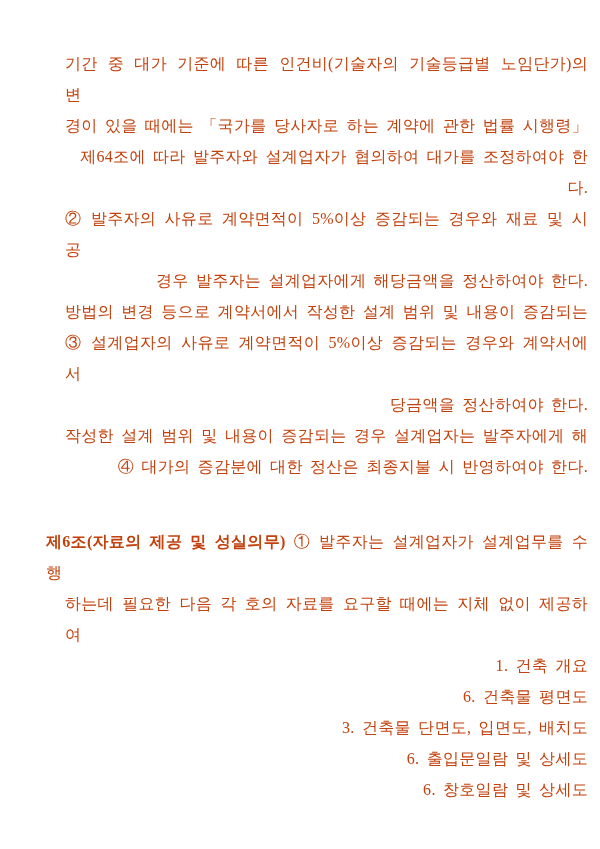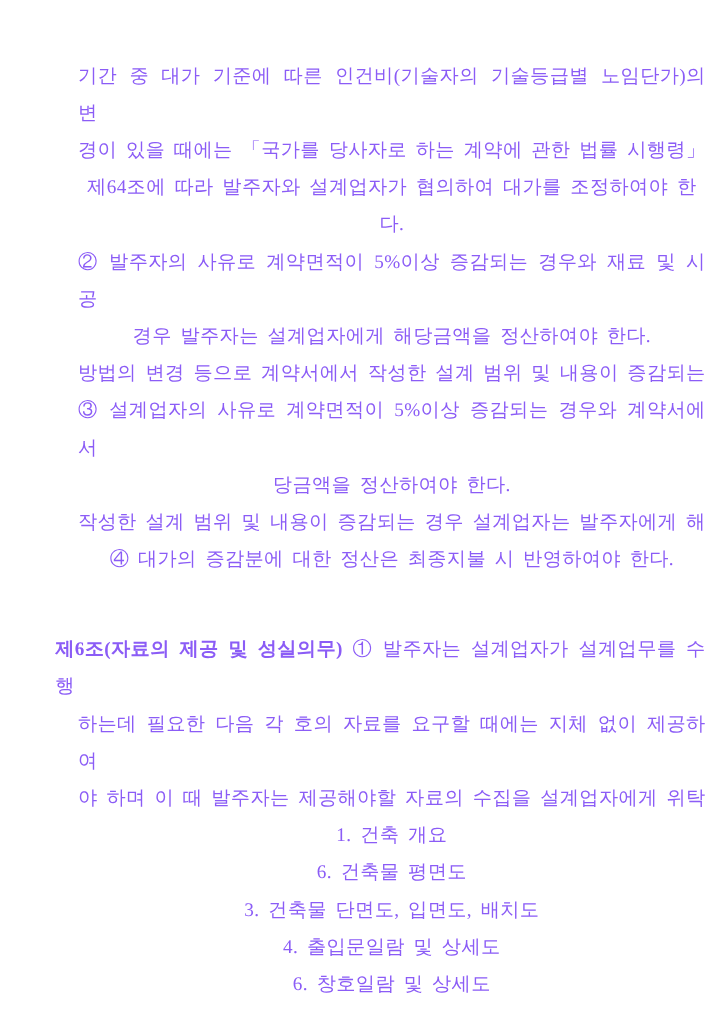--- a/index.html
+++ b/index.html
@@ -7,32 +7,32 @@
   body {
     width: 600px;
     font-family: "Liberation Serif", "DejaVu Serif", serif;
   }
   .page {
     position: relative;
     width: 600px;
     height: 849px;
     background: #ffffff;
     overflow: hidden;
-    color: #8b5cf6;
+    color: #c2410c;
   }
   .doc {
     padding: 48px 12px 0 65px;
     font-size: 16px;
     line-height: 31px;
     letter-spacing: 0.3px;
     word-spacing: 3px;
   }
   .line {
     min-height: 31px;
-    text-align: center;
+    text-align: right;
   }
   .line.fill {
     text-align: justify;
     text-align-last: justify;
   }
   
   .line.article-head {
     margin-left: -19px;
     margin-top: 44px;
   }
@@ -69,24 +69,23 @@
 
     <section>
       <div class="line">④ 대가의 증감분에 대한 정산은 최종지불 시 반영하여야 한다.</div>
     </section>
 
     <section>
       <div class="line fill article-head">
         <span class="article-title">제6조(자료의 제공 및 성실의무)</span><span> ① 발주자는 설계업자가 설계업무를 수행</span>
       </div>
       <div class="line fill">하는데 필요한 다음 각 호의 자료를 요구할 때에는 지체 없이 제공하여</div>
-      <div class="line fill">야 하며 이 때 발주자는 제공해야할 자료의 수집을 설계업자에게 위탁</div>
 
       <div class="line list-item">1. 건축 개요</div>
       <div class="line list-item">6. 건축물 평면도</div>
       <div class="line list-item">3. 건축물 단면도, 입면도, 배치도</div>
-      <div class="line list-item">4. 출입문일람 및 상세도</div>
+      <div class="line list-item">6. 출입문일람 및 상세도</div>
       <div class="line list-item">6. 창호일람 및 상세도</div>
 
     </section>
 
   </div>
 </div>
 
 </body></html>

